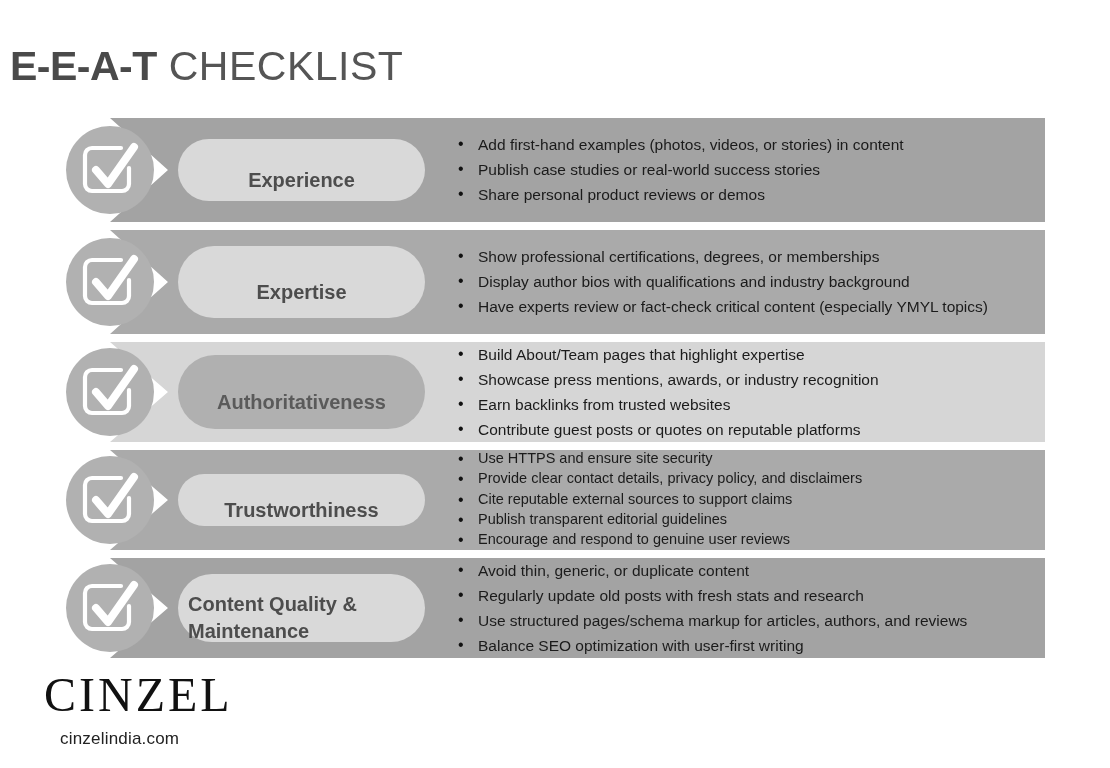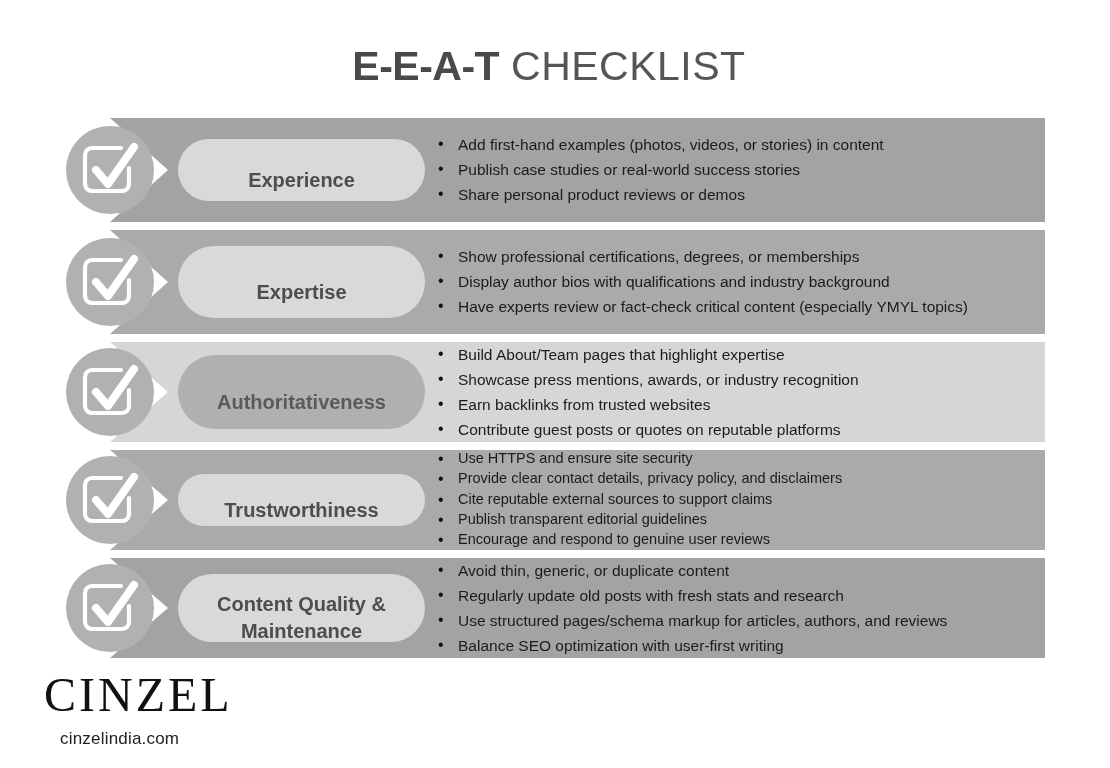--- a/index.html
+++ b/index.html
@@ -15,21 +15,21 @@
     position: relative;
     overflow: hidden;
   }
 
   
   .title-wrap {
     position: absolute;
     top: 46px;
     left: 0;
     width: 1098px;
-    text-align: center;
+    padding-left: 10px;
   }
   .title {
     font-size: 41px;
     letter-spacing: 0.5px;
     line-height: 1;
     white-space: nowrap;
   }
   .title .eeat {
     font-weight: bold;
     color: #4a4a4a;
@@ -99,30 +99,30 @@
     display: flex;
     align-items: center;
     justify-content: center;
     z-index: 2;
     box-sizing: border-box;
   }
   .pill-label {
     font-weight: bold;
     font-size: 20px;
     color: #4d4d4d;
-    text-align: center;
+    text-align: left;
     line-height: 1.35;
     padding: 0 10px;
     margin-top: 20px;
   }
 
   
   .bullets {
     position: absolute;
-    left: 436px;
+    left: 456px;
     top: 50%;
     transform: translateY(-50%);
     right: 14px;
     z-index: 2;
   }
   .bullets ul {
     margin: 0;
     padding: 0 0 0 22px;
     list-style: none;
   }

